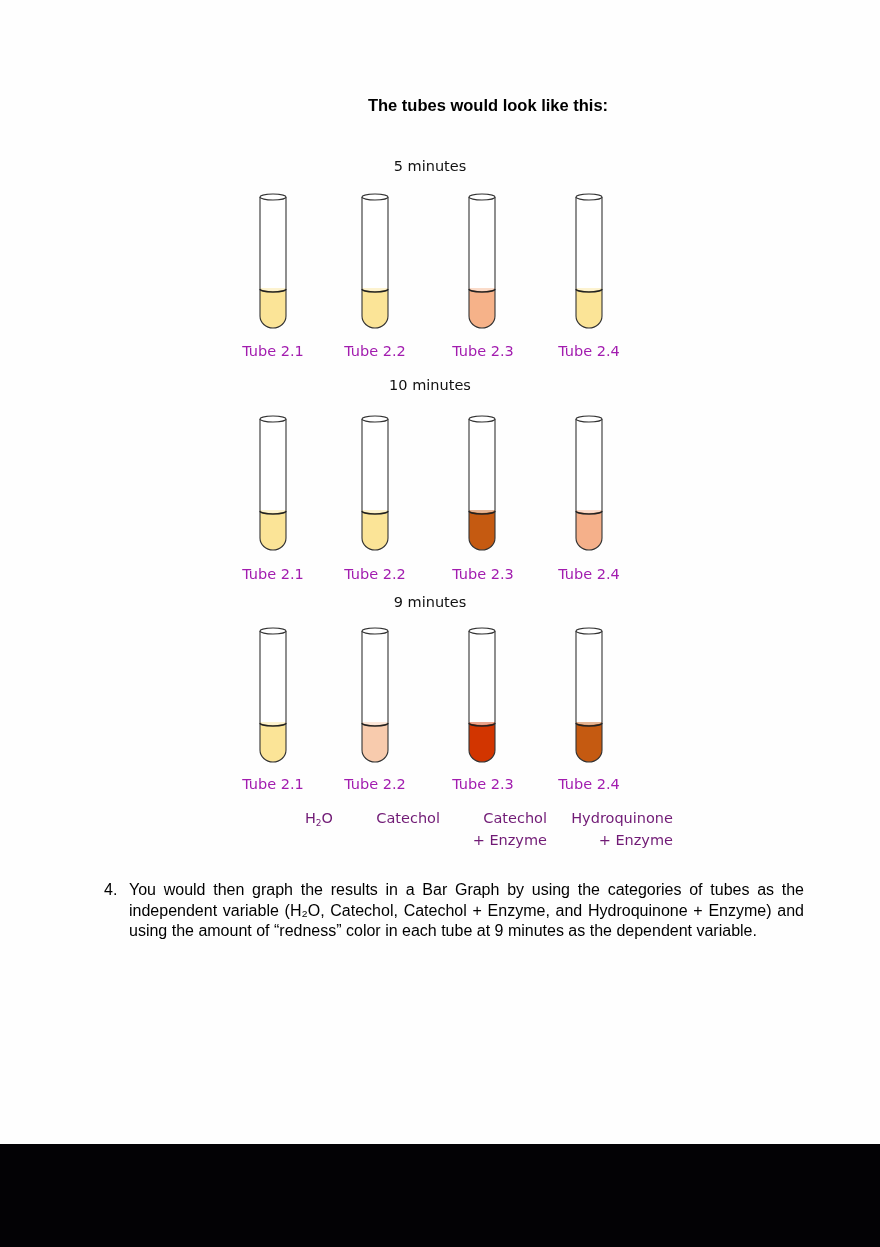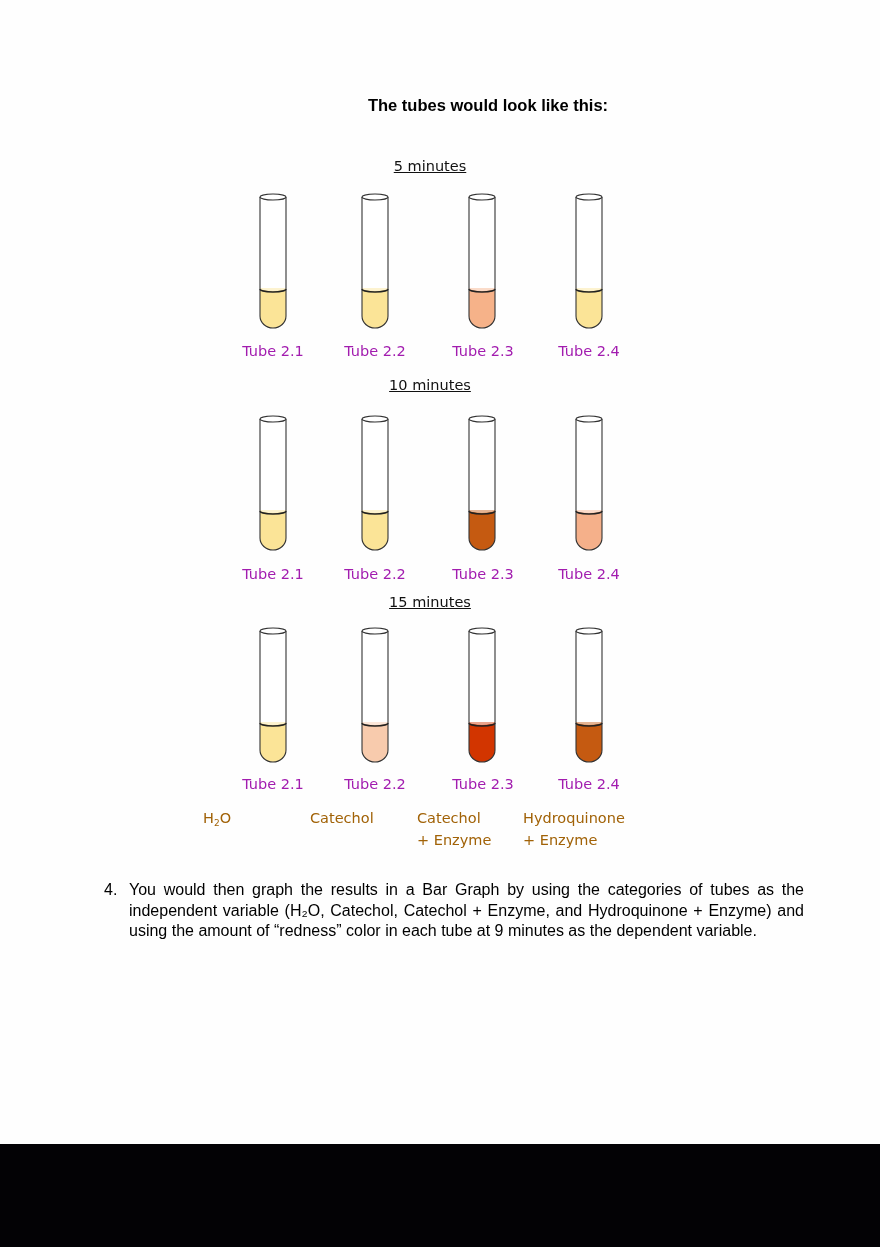--- a/index.html
+++ b/index.html
@@ -8,33 +8,33 @@
       background: #ffffff; font-family: "Liberation Sans", sans-serif; color: #000;
     }
     .page { position: absolute; left: 0; top: 0; width: 880px; height: 1144px; background: #fefefe; }
     .bottom-bar { position: absolute; left: 0; top: 1144px; width: 880px; height: 103px; background: #030205; }
     .heading {
       position: absolute; top: 96px; left: 0; width: 880px; text-align: center;
       font-weight: bold; font-size: 16.5px; margin-left: 48px;
     }
     .time-label {
       position: absolute; left: 0; width: 860px; text-align: center;
-      font-family: "DejaVu Sans", sans-serif; font-size: 14.5px; color: #111; text-decoration: underline;
+      font-family: "DejaVu Sans", sans-serif; font-size: 14.5px; color: #111;
     }
     .tube {
       position: absolute; width: 32px;
     }
     .tube svg { display: block; }
     .tube-label {
       position: absolute; width: 110px; text-align: center;
       font-family: "DejaVu Sans", sans-serif; font-size: 14.5px; color: #a21caf;
     }
     .cat-label {
-      position: absolute; width: 130px; text-align: left;
-      font-family: "DejaVu Sans", sans-serif; font-size: 14.5px; color: #a16207; line-height: 22px;
+      position: absolute; width: 130px; text-align: right;
+      font-family: "DejaVu Sans", sans-serif; font-size: 14.5px; color: #701a75; line-height: 22px;
     }
     .cat-label sub { font-size: 9px; vertical-align: -3px; }
     .para {
       position: absolute; left: 104px; top: 880px; width: 700px;
       font-size: 16px; line-height: 20.5px; text-align: justify;
     }
     .para .num { position: absolute; left: 0; top: 0; }
     .para .txt { margin-left: 25px; display: block; }
   </style>
 </head>
@@ -132,21 +132,21 @@
           <path d="M3,5 L3,124 A13,12 0 0 0 29,124 L29,5" fill="none" stroke="#333" stroke-width="1.1"></path>
           <ellipse cx="16" cy="5" rx="13" ry="3" fill="#ffffff" stroke="#333" stroke-width="1.1"></ellipse>
         </svg>
       </div>
   </div>
   <div class="tube-label" style="left:218px; top:566px;">Tube 2.1</div>
   <div class="tube-label" style="left:320px; top:566px;">Tube 2.2</div>
   <div class="tube-label" style="left:428px; top:566px;">Tube 2.3</div>
   <div class="tube-label" style="left:534px; top:566px;">Tube 2.4</div>
 
-  <div class="time-label" style="top:594px;">15 minutes</div>
+  <div class="time-label" style="top:594px;">9 minutes</div>
   <div>
     <div class="tube" style="left:257px; top:626px;">
         <svg width="32" height="140" viewBox="0 0 32 140" xmlns="http://www.w3.org/2000/svg">
           <path d="M3,5 L3,124 A13,12 0 0 0 29,124 L29,5" fill="#ffffff" stroke="none"></path>
           <path d="M3,96 L3,124 A13,12 0 0 0 29,124 L29,96 Z" fill="#fbe497"></path>
           <ellipse cx="16" cy="96" rx="13" ry="3" fill="#ffffff" opacity="0.55"></ellipse>
           <path d="M3,97 A13,3 0 0 0 29,97" fill="none" stroke="#222" stroke-width="1.6"></path>
           <path d="M3,5 L3,124 A13,12 0 0 0 29,124 L29,5" fill="none" stroke="#333" stroke-width="1.1"></path>
           <ellipse cx="16" cy="5" rx="13" ry="3" fill="#ffffff" stroke="#333" stroke-width="1.1"></ellipse>
         </svg>
@@ -190,21 +190,21 @@
   <div class="cat-label" style="left:203px; top:807px;">
     <span>H</span><sub>2</sub><span>O</span>
   </div>
   <div class="cat-label" style="left:310px; top:807px;">
     <span>Catechol</span>
   </div>
   <div class="cat-label" style="left:417px; top:807px;">
     <div>Catechol</div>
     <div>+ Enzyme</div>
   </div>
-  <div class="cat-label" style="left:523px; top:807px;">
+  <div class="cat-label" style="left:543px; top:807px;">
     <div>Hydroquinone</div>
     <div>+ Enzyme</div>
   </div>
 
   <div class="para">
     <span class="num">4.</span>
     <span class="txt">You would then graph the results in a Bar Graph by using the categories of tubes as the independent variable (H₂O, Catechol, Catechol + Enzyme, and Hydroquinone + Enzyme) and using the amount of “redness” color in each tube at 9 minutes as the dependent variable.</span>
   </div>
 </div>
 

